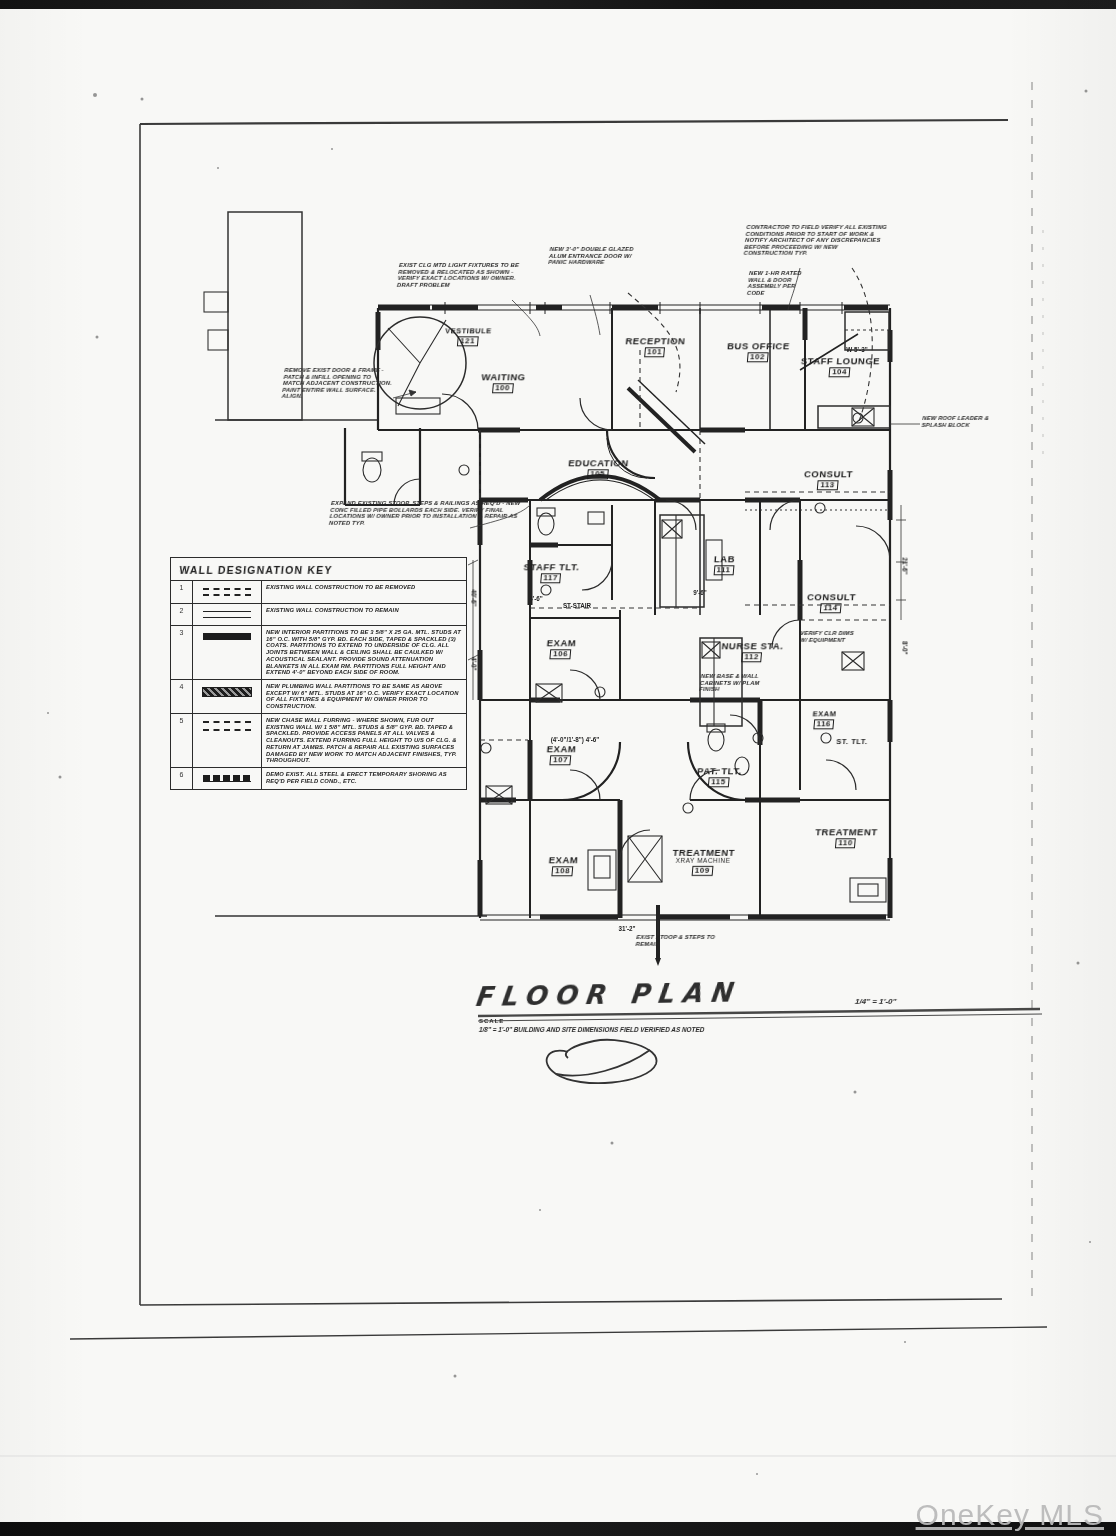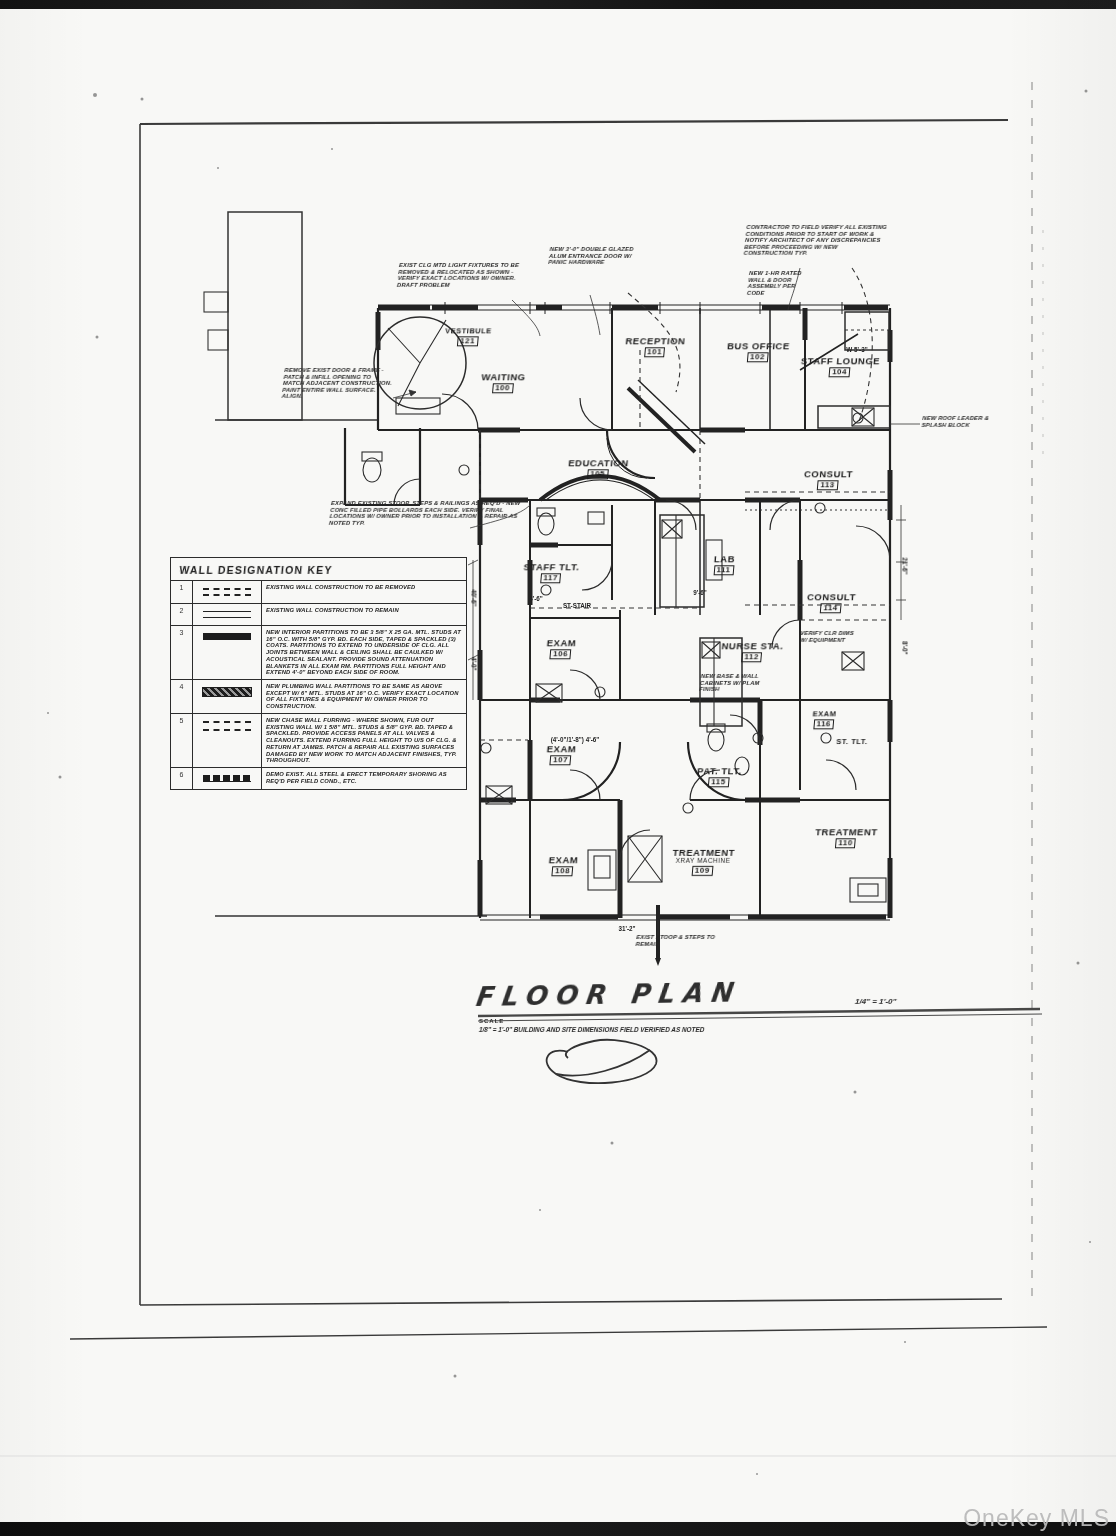--- a/index.html
+++ b/index.html
@@ -4,22 +4,22 @@
 <style>
   html,body{margin:0;padding:0;background:#e9e9e7;}
   #sheet{position:relative;width:1116px;height:1536px;background:#f8f8f6;overflow:hidden;
          font-family:"Liberation Sans",sans-serif;}
   #sheet::after{content:"";position:absolute;inset:0;pointer-events:none;
          background:linear-gradient(90deg,rgba(0,0,0,.025),rgba(0,0,0,0) 8%,rgba(0,0,0,0) 90%,rgba(0,0,0,.03));}
   .strip-top{position:absolute;left:0;top:0;width:100%;height:9px;
          background:linear-gradient(90deg,#121212,#232323 30%,#141414 65%,#1e1e1e);}
   .strip-bottom{position:absolute;left:0;bottom:0;width:100%;height:14px;
          background:linear-gradient(90deg,#0d0d0d,#1b1b1b 40%,#101010);}
-  .watermark{position:absolute;right:6px;bottom:4px;z-index:6;
-         font-size:23px;color:rgba(185,185,185,.95);letter-spacing:1px;}
+  .watermark{position:absolute;right:12px;bottom:4px;z-index:6;
+         font-size:30px;color:rgba(185,185,185,.95);letter-spacing:1px;text-decoration:underline;}
   svg.lines{position:absolute;left:0;top:0;z-index:1;}
   #labels{position:absolute;left:0;top:0;width:100%;height:100%;z-index:2;}
   .room{position:absolute;transform:translate(-50%,-50%) skewX(-5deg);text-align:center;
         font-weight:700;font-size:9.5px;letter-spacing:.5px;color:#1c1c1c;
         white-space:nowrap;filter:blur(.25px);text-transform:uppercase;line-height:1.05;}
   .room.small{font-size:7.5px;}
   .room .rtag{display:block;width:fit-content;margin:1px auto 0;border:1.2px solid #1c1c1c;
         padding:0 2px;font-size:8px;font-weight:700;}
   .room .rsub{display:block;font-size:6.5px;font-weight:400;}
   .note{position:absolute;font-size:5.8px;line-height:1.14;color:#262626;letter-spacing:.2px;

